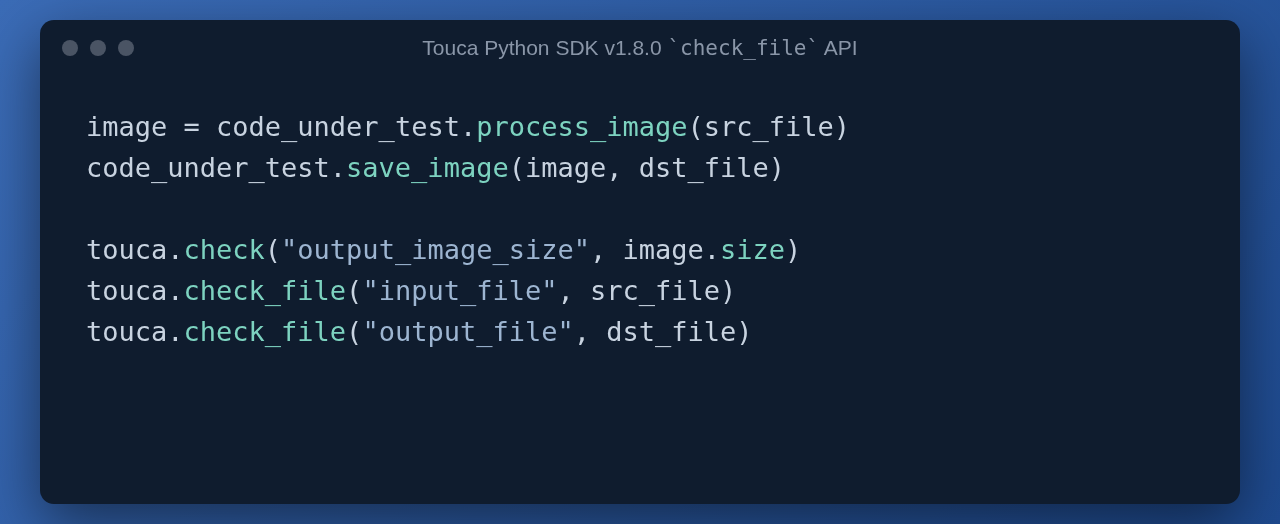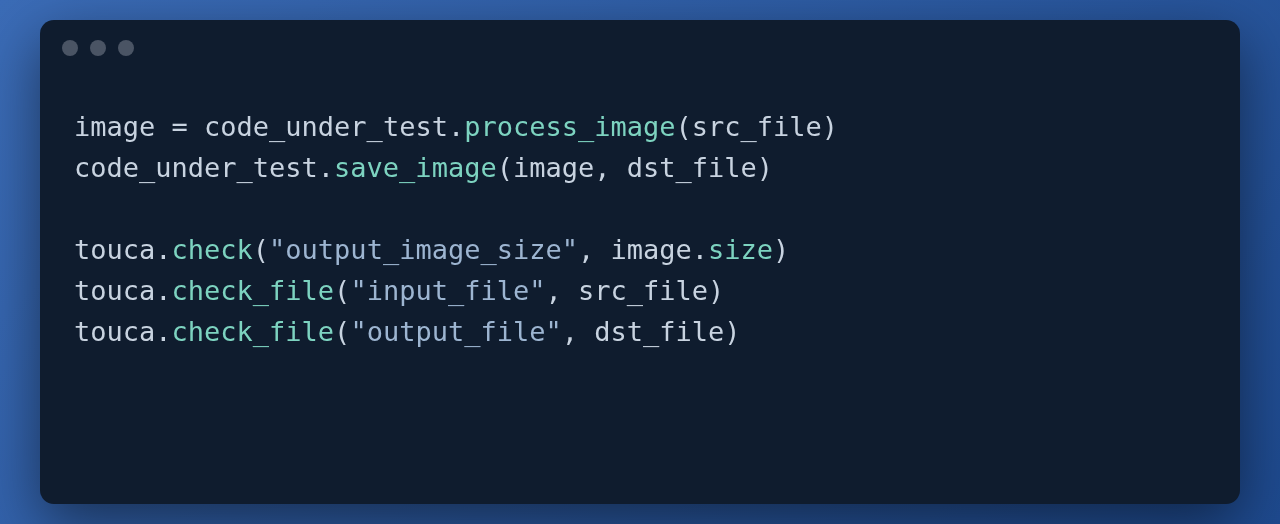--- a/index.html
+++ b/index.html
@@ -52,21 +52,21 @@
       font-size: 21px;
       font-weight: 400;
       font-family: -apple-system, BlinkMacSystemFont, 'Segoe UI', sans-serif;
       pointer-events: none;
     }
     .window-title .code-span {
       font-family: ui-monospace, 'SF Mono', Menlo, Monaco, Consolas, monospace;
     }
     .code-area {
       flex: 1;
-      padding: 30px 34px;
+      padding: 30px 46px;
       font-size: 27px;
       line-height: 1.52;
       color: #c8d3e0;
       white-space: pre;
       font-family: ui-monospace, 'SF Mono', Menlo, Monaco, Consolas, monospace;
     }
     .tk-default { color: #c8d3e0; }
     .tk-operator { color: #c8d3e0; }
     .tk-func { color: #7dd3c0; }
     .tk-string { color: #9db5d1; }
@@ -74,15 +74,18 @@
 </head>
 <body>
 
 <div class="window">
   <div class="titlebar">
     <div class="traffic-lights">
       <div class="traffic-light"></div>
       <div class="traffic-light"></div>
       <div class="traffic-light"></div>
     </div>
+    <div class="window-title">
+      <span>Touca Python SDK v1.8.0 </span><span class="code-span">`check_file`</span><span> API</span>
+    </div>
   </div>
   <div class="code-area" id="code-area"><div><span class="tk-default">image </span><span class="tk-operator">=</span><span class="tk-default"> code_under_test.</span><span class="tk-func">process_image</span><span class="tk-default">(src_file)</span></div><div><span class="tk-default">code_under_test.</span><span class="tk-func">save_image</span><span class="tk-default">(image, dst_file)</span></div><div>&nbsp;</div><div><span class="tk-default">touca.</span><span class="tk-func">check</span><span class="tk-default">(</span><span class="tk-string">"output_image_size"</span><span class="tk-default">, image.</span><span class="tk-func">size</span><span class="tk-default">)</span></div><div><span class="tk-default">touca.</span><span class="tk-func">check_file</span><span class="tk-default">(</span><span class="tk-string">"input_file"</span><span class="tk-default">, src_file)</span></div><div><span class="tk-default">touca.</span><span class="tk-func">check_file</span><span class="tk-default">(</span><span class="tk-string">"output_file"</span><span class="tk-default">, dst_file)</span></div></div>
 </div>
 
 </body></html>

